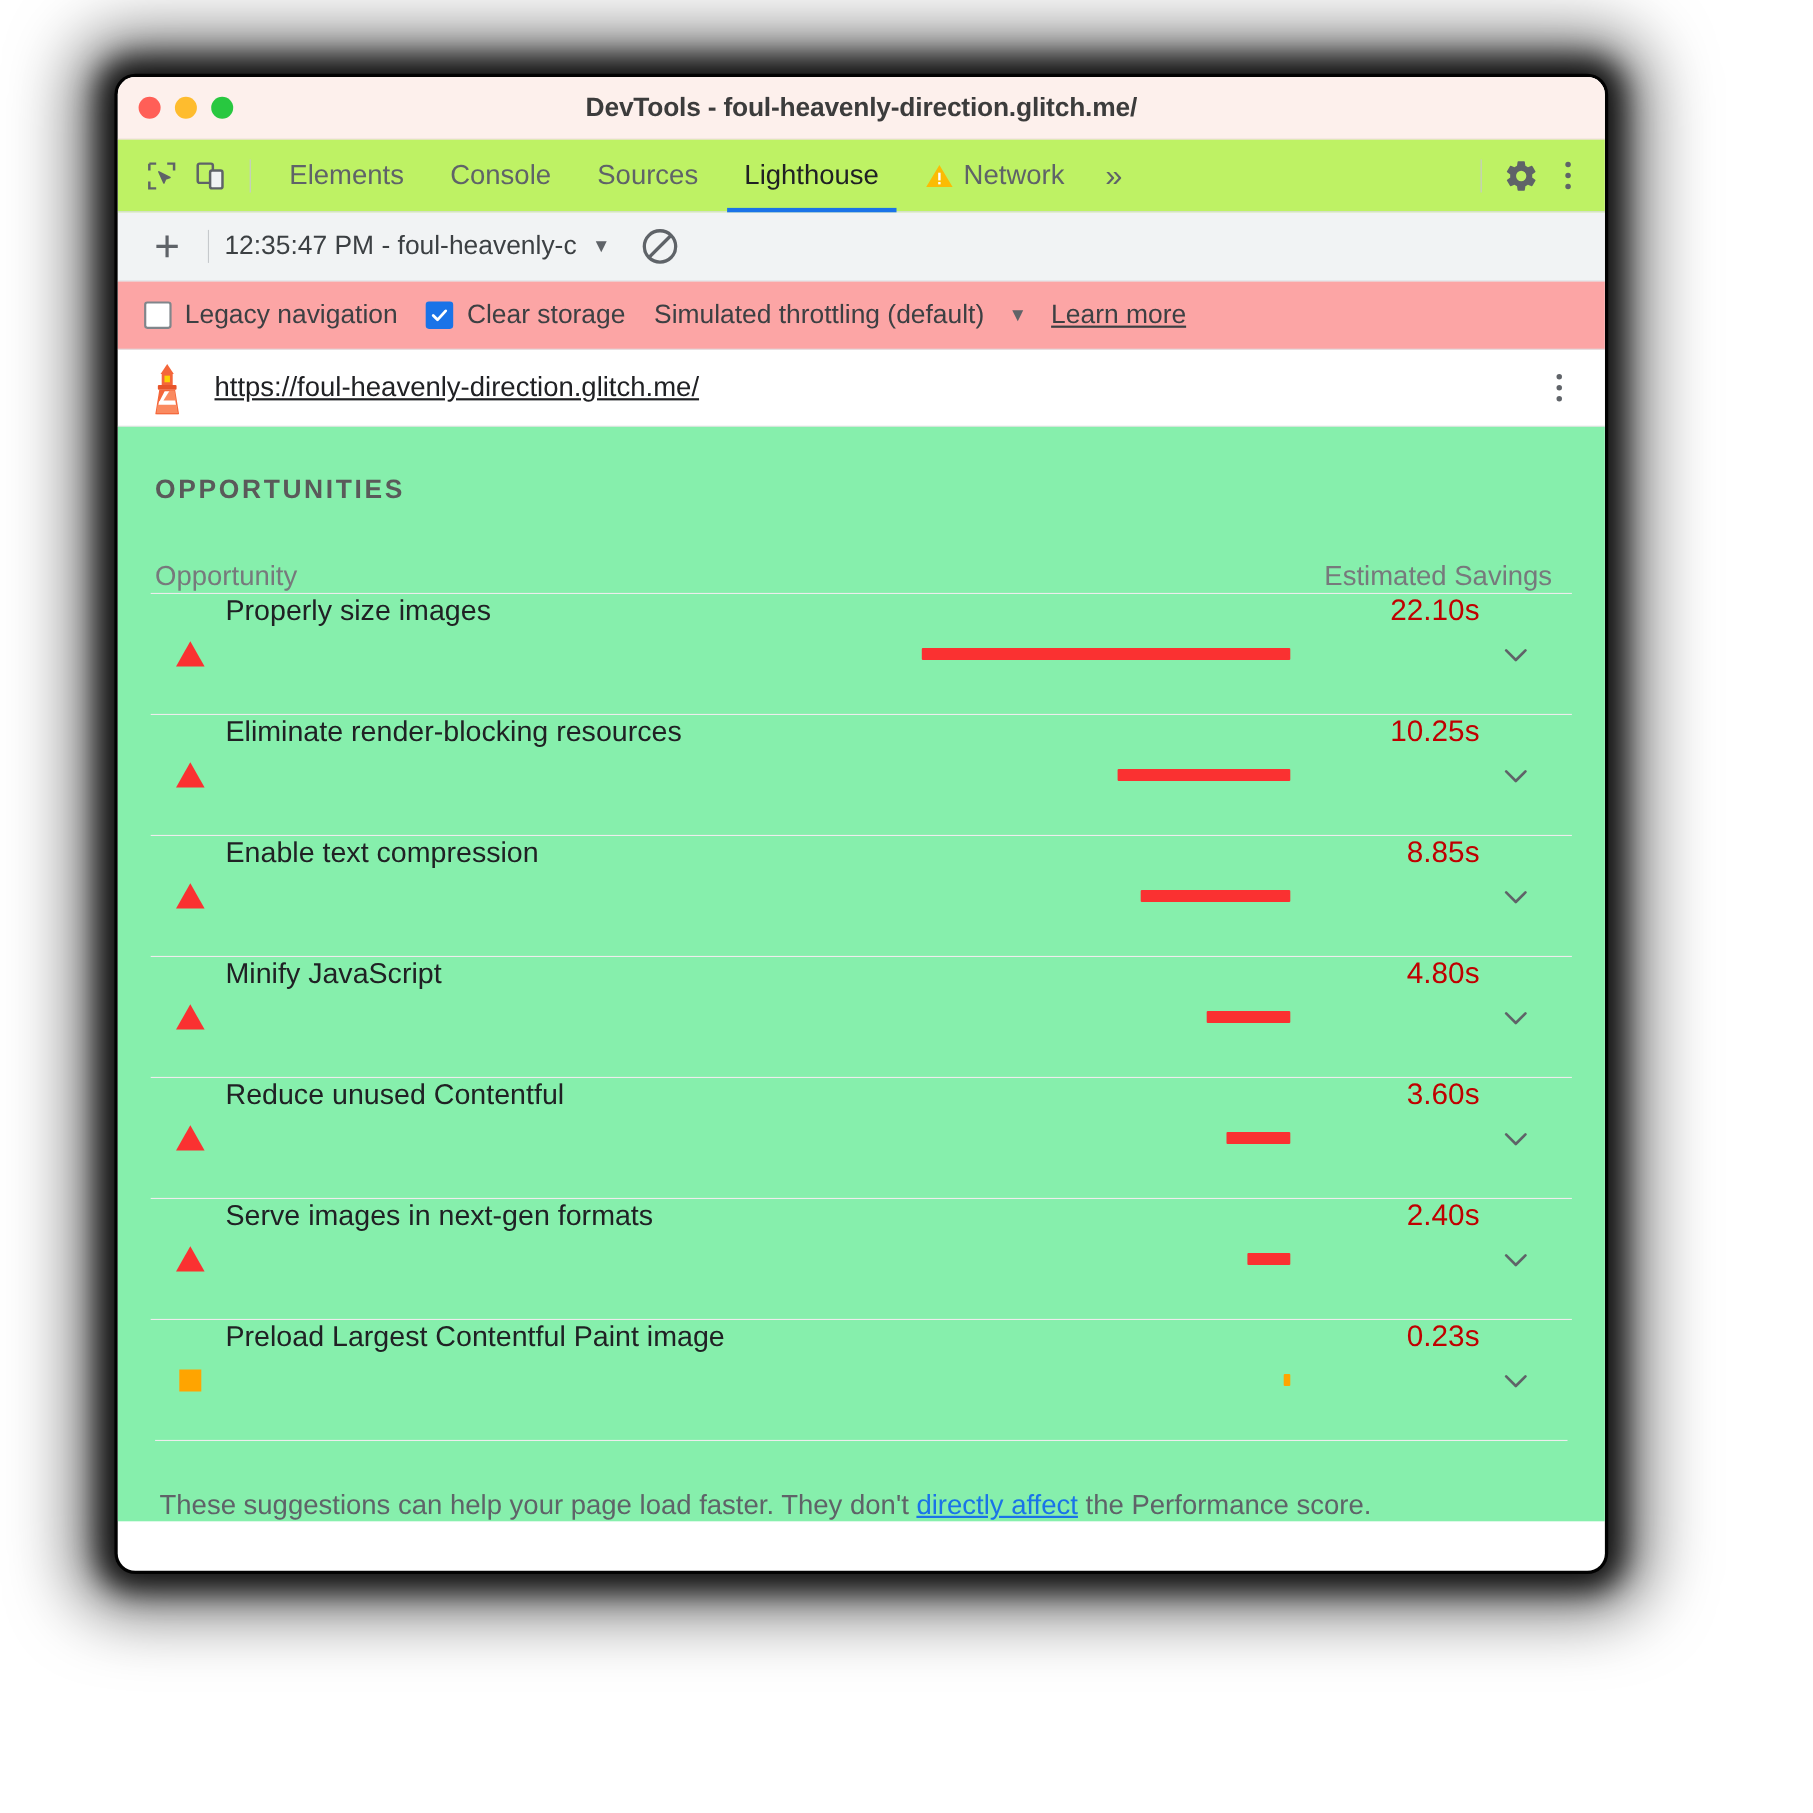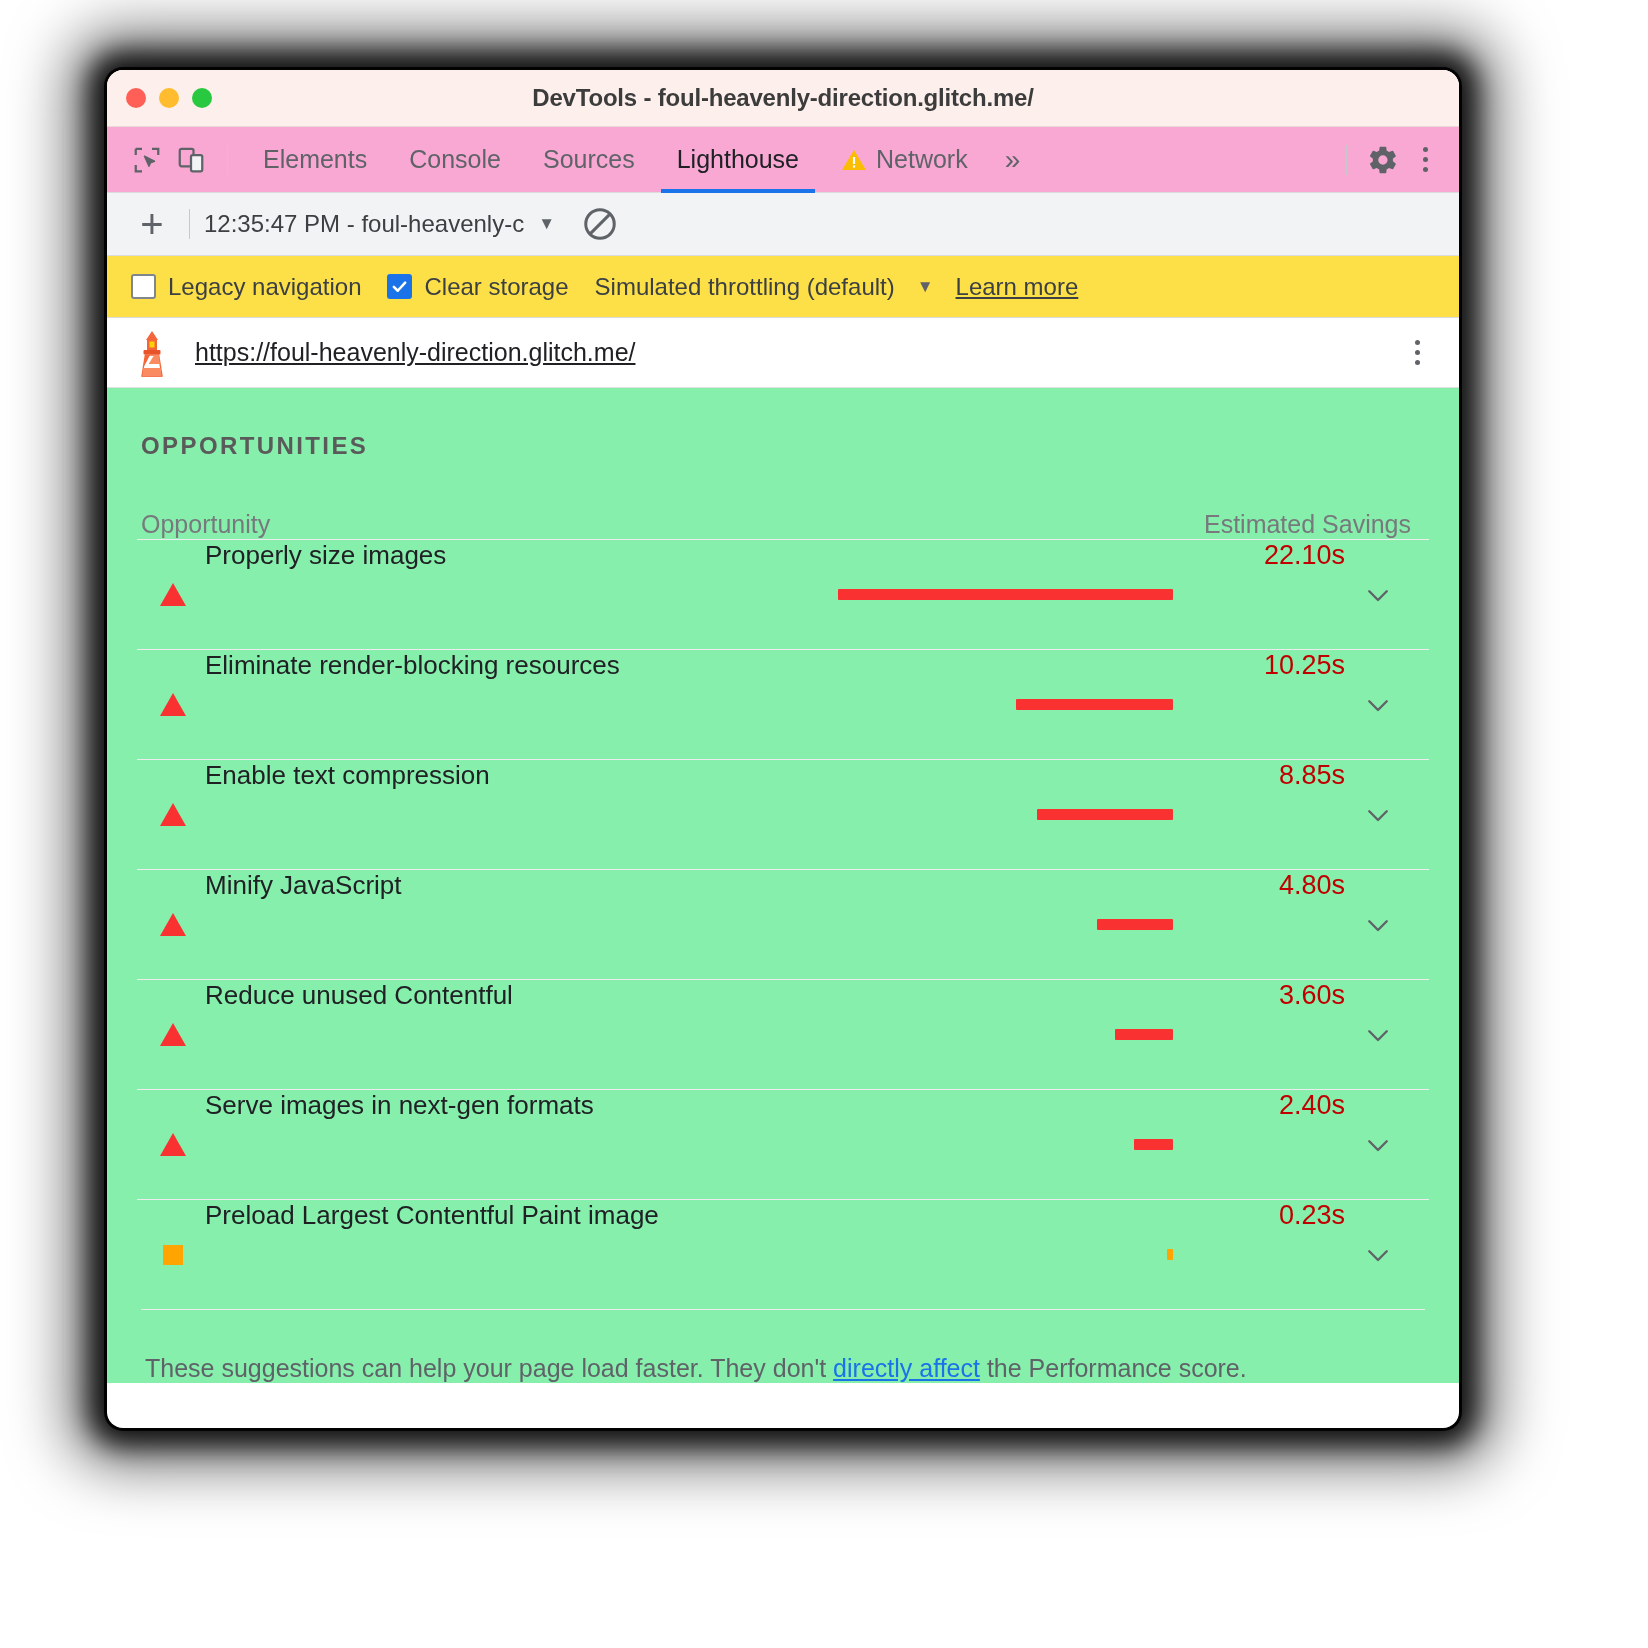--- a/index.html
+++ b/index.html
@@ -40,21 +40,21 @@
   .dot.yellow { background: #febc2e; }
   .dot.green { background: #28c840; }
   .title-text {
     position: absolute; left: 0; right: 0; text-align: center;
     font-size: 24px; font-weight: bold; color: #3c3c3c;
     letter-spacing: -0.2px;
   }
   
   .tabstrip {
     height: 66px;
-    background: #f9a8d4;
+    background: #bef264;
     border-bottom: 1px solid #dadce0;
     display: flex; align-items: center;
     padding: 0 14px 0 18px;
     position: relative;
   }
   .tool-icon {
     width: 44px; height: 44px;
     display: flex; align-items: center; justify-content: center;
     color: #5f6368; flex: none;
   }
@@ -93,21 +93,21 @@
     display: flex; align-items: center; gap: 14px;
     font-size: 24px; color: #3c4043;
     max-width: 420px;
   }
   .run-select .label { white-space: nowrap; overflow: hidden; }
   .caret { font-size: 17px; color: #5f6368; }
   .noentry { margin-left: 26px; width: 38px; height: 38px; }
   
   .optionsbar {
     height: 62px;
-    background: #fde047;
+    background: #fca5a5;
     border-bottom: 1px solid #dadce0;
     display: flex; align-items: center;
     padding-left: 24px;
     font-size: 24px; color: #3c4043;
     gap: 0;
   }
   .opt { display: flex; align-items: center; gap: 12px; margin-right: 26px; }
   .cbox {
     width: 25px; height: 25px; border-radius: 3px;
     border: 2px solid #80868b; background: #fff; flex: none;

